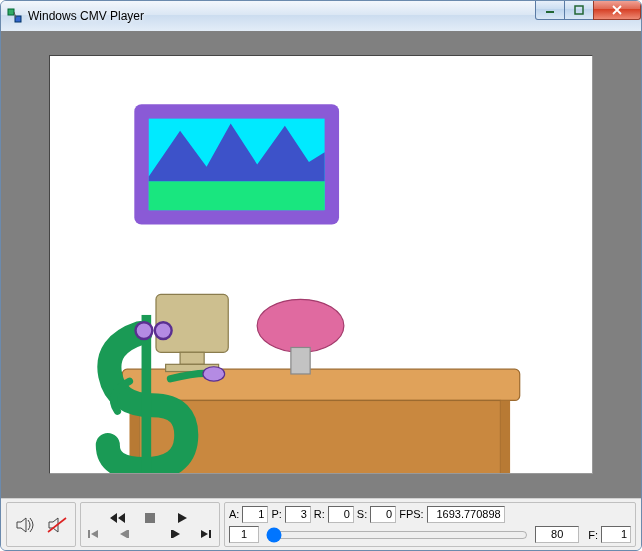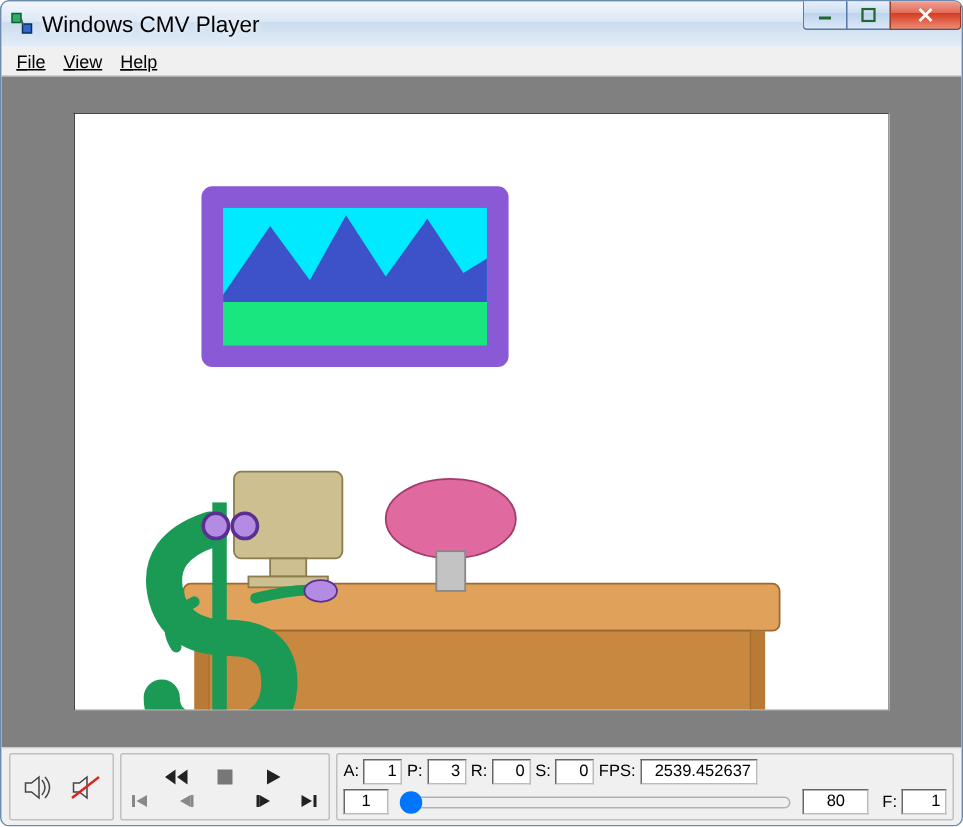--- a/index.html
+++ b/index.html
@@ -16,21 +16,21 @@
     overflow: hidden;
   }
   .titlebar {
     height: 30px;
     background: linear-gradient(#f3f7fc, #dbe7f4 45%, #cbdcef 46%, #e3edf8);
     display: flex; align-items: center;
     padding: 0 2px 0 6px;
     position: relative;
   }
   .title-icon { width: 16px; height: 16px; margin-right: 5px; display:inline-block; }
-  .title-text { color: #000; font-size: 15px; text-shadow: 0 0 5px #fff; flex: 1; }
+  .title-text { color: #000; font-size: 12px; text-shadow: 0 0 5px #fff; flex: 1; }
   .win-btns { display: flex; gap: 0; position: absolute; right: 0; top: -1px; }
   .win-btn {
     width: 30px; height: 20px;
     border: 1px solid #5a7ba5;
     border-top: none;
     background: linear-gradient(#eaf1fb,#cddff2 45%,#bcd3ec 46%,#dae8f7);
     border-radius: 0 0 3px 3px;
     margin-left: -1px;
     display:flex; align-items:center; justify-content:center;
     cursor: default;
@@ -145,25 +145,20 @@
           </svg>
       </div>
       <div class="win-btn close">
         <svg width="12" height="10">
             <path d="M2 1 L10 9 M10 1 L2 9" stroke="#fff" stroke-width="1.8"></path>
           </svg>
       </div>
     </div>
   </div>
 
-  <div class="menubar">
-    <span class="menu-item"><span class="accel"><u>F</u>ile</span></span>
-    <span class="menu-item"><span class="accel"><u>V</u>iew</span></span>
-    <span class="menu-item"><span class="accel"><u>H</u>elp</span></span>
-  </div>
 
   <div class="client">
     <div class="canvas-frame">
       <svg class="scene" viewBox="0 0 450 400" preserveAspectRatio="xMidYMid meet">
 
         <g>
           <rect x="70" y="40" width="170" height="100" rx="6" fill="#8a5ad6"></rect>
           <rect x="82" y="52" width="146" height="76" fill="#00eaff"></rect>
           <rect x="82" y="104" width="146" height="24" fill="#19e67f"></rect>
           <path d="M82 100 L108 62 L130 92 L150 56 L172 90 L195 58 L215 88 L228 80 L228 104 L82 104 Z" fill="#3d52c9"></path>
@@ -274,21 +269,21 @@
       <div class="info-row">
         <span class="lbl">A:</span>
         <span class="val" style="width:26px">1</span>
         <span class="lbl">P:</span>
         <span class="val" style="width:26px">3</span>
         <span class="lbl">R:</span>
         <span class="val" style="width:26px">0</span>
         <span class="lbl">S:</span>
         <span class="val" style="width:26px">0</span>
         <span class="lbl">FPS:</span>
-        <span class="val" style="width:78px">2539.452637</span>
+        <span class="val" style="width:78px">1693.770898</span>
       </div>
       <div class="info-row">
         <span class="val" style="width:30px;text-align:center">1</span>
         <div class="slider-wrap">
           <input type="range" min="1" max="80" value="1" style="">
         </div>
         <span class="val" style="width:44px;text-align:center">80</span>
         <span class="lbl" style="margin-left:6px">F:</span>
         <span class="val" style="width:30px">1</span>
       </div>

